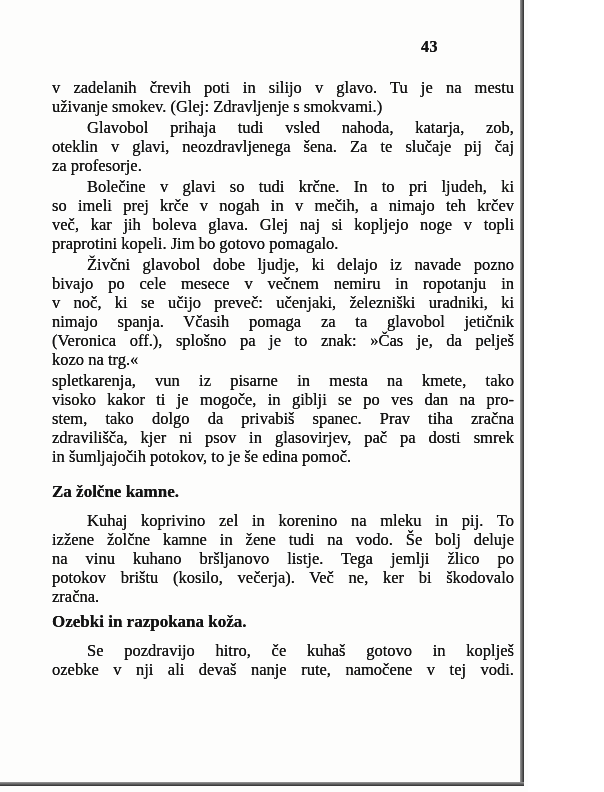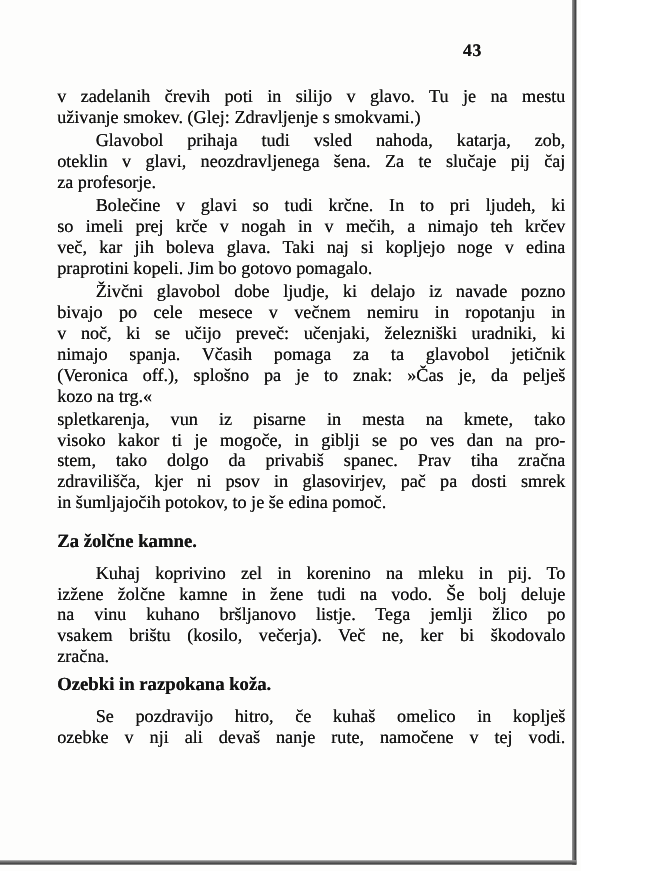--- a/index.html
+++ b/index.html
@@ -85,21 +85,21 @@
 
     <div class="para">
       <div class="ln ind">Glavobol prihaja tudi vsled nahoda, katarja, zob,</div>
       <div class="ln">oteklin v glavi, neozdravljenega šena. Za te slučaje pij čaj</div>
       <div class="ln end">za profesorje.</div>
     </div>
 
     <div class="para">
       <div class="ln ind">Bolečine v glavi so tudi krčne. In to pri ljudeh, ki</div>
       <div class="ln">so imeli prej krče v nogah in v mečih, a nimajo teh krčev</div>
-      <div class="ln">več, kar jih boleva glava. Taki naj si kopljejo noge v edina</div>
+      <div class="ln">več, kar jih boleva glava. Glej naj si kopljejo noge v topli</div>
       <div class="ln end">praprotini kopeli. Jim bo gotovo pomagalo.</div>
     </div>
 
     <div class="para">
       <div class="ln ind">Živčni glavobol dobe ljudje, ki delajo iz navade pozno</div>
       <div class="ln">bivajo po cele mesece v večnem nemiru in ropotanju in</div>
       <div class="ln">v noč, ki se učijo preveč: učenjaki, železniški uradniki, ki</div>
       <div class="ln">nimajo spanja. Včasih pomaga za ta glavobol jetičnik</div>
       <div class="ln">(Veronica off.), splošno pa je to znak: »Čas je, da pelješ</div>
       <div class="ln end">kozo na trg.«</div>
@@ -112,28 +112,28 @@
       <div class="ln">zdravilišča, kjer ni psov in glasovirjev, pač pa dosti smrek</div>
       <div class="ln end">in šumljajočih potokov, to je še edina pomoč.</div>
     </div>
 
     <div class="heading h-lg">Za žolčne kamne.</div>
 
     <div class="para">
       <div class="ln ind">Kuhaj koprivino zel in korenino na mleku in pij. To</div>
       <div class="ln">izžene žolčne kamne in žene tudi na vodo. Še bolj deluje</div>
       <div class="ln">na vinu kuhano bršljanovo listje. Tega jemlji žlico po</div>
-      <div class="ln">vsakem brištu (kosilo, večerja). Več ne, ker bi škodovalo</div>
+      <div class="ln">potokov brištu (kosilo, večerja). Več ne, ker bi škodovalo</div>
       <div class="ln end">zračna.</div>
     </div>
 
     <div class="heading h-sm">Ozebki in razpokana koža.</div>
 
     <div class="para">
-      <div class="ln ind">Se pozdravijo hitro, če kuhaš omelico in koplješ</div>
+      <div class="ln ind">Se pozdravijo hitro, če kuhaš gotovo in koplješ</div>
       <div class="ln">ozebke v nji ali devaš nanje rute, namočene v tej vodi.</div>
     </div>
 
   </div>
 
   <div class="edge-right"></div>
   <div class="edge-bottom"></div>
 
 </div>
 

